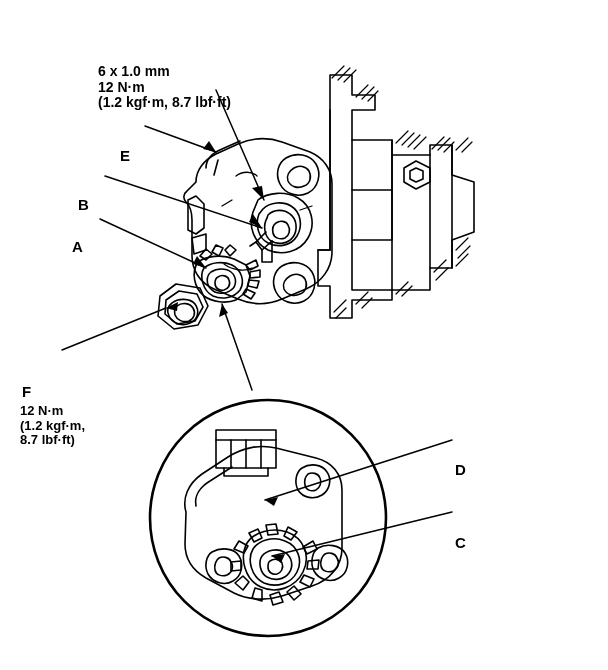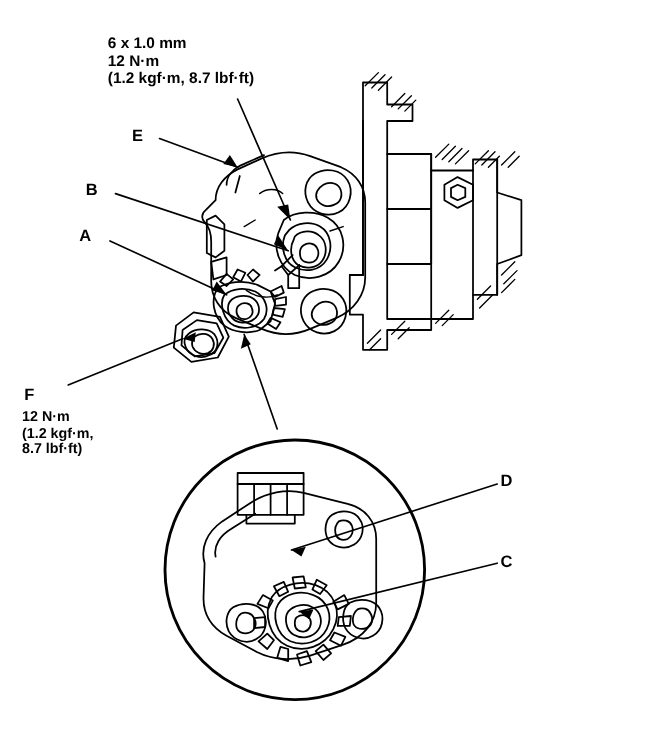--- a/index.html
+++ b/index.html
@@ -26,20 +26,21 @@
     width: 608px;
     height: 670px;
   }
   .lbl {
     position: absolute;
     font-family: "Liberation Sans", sans-serif;
     font-weight: bold;
     color: #000000;
     white-space: pre;
     line-height: 1.12;
+    margin-top: 32px;
   }
   .lbl-letter {
     font-size: 15px;
   }
   .lbl-spec {
     font-size: 14px;
   }
   .lbl-spec-sm {
     font-size: 13px;
   }

